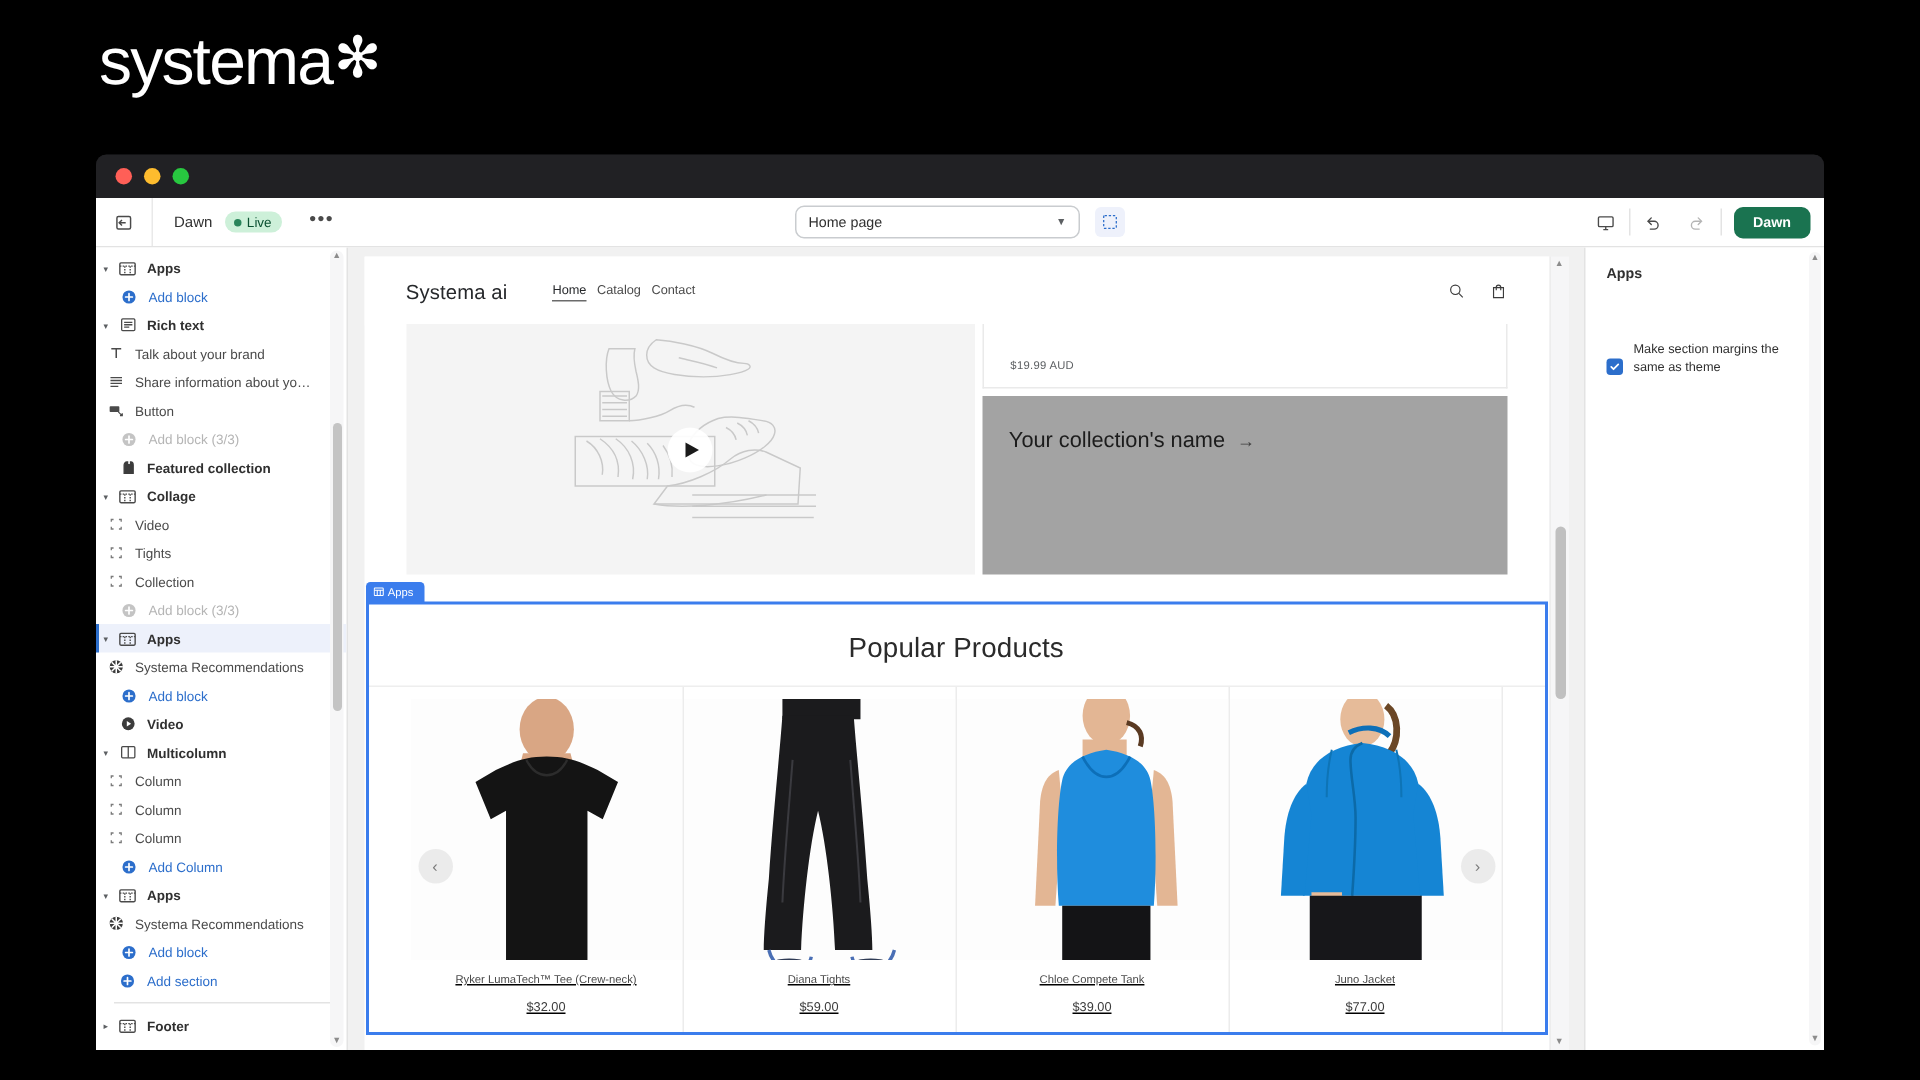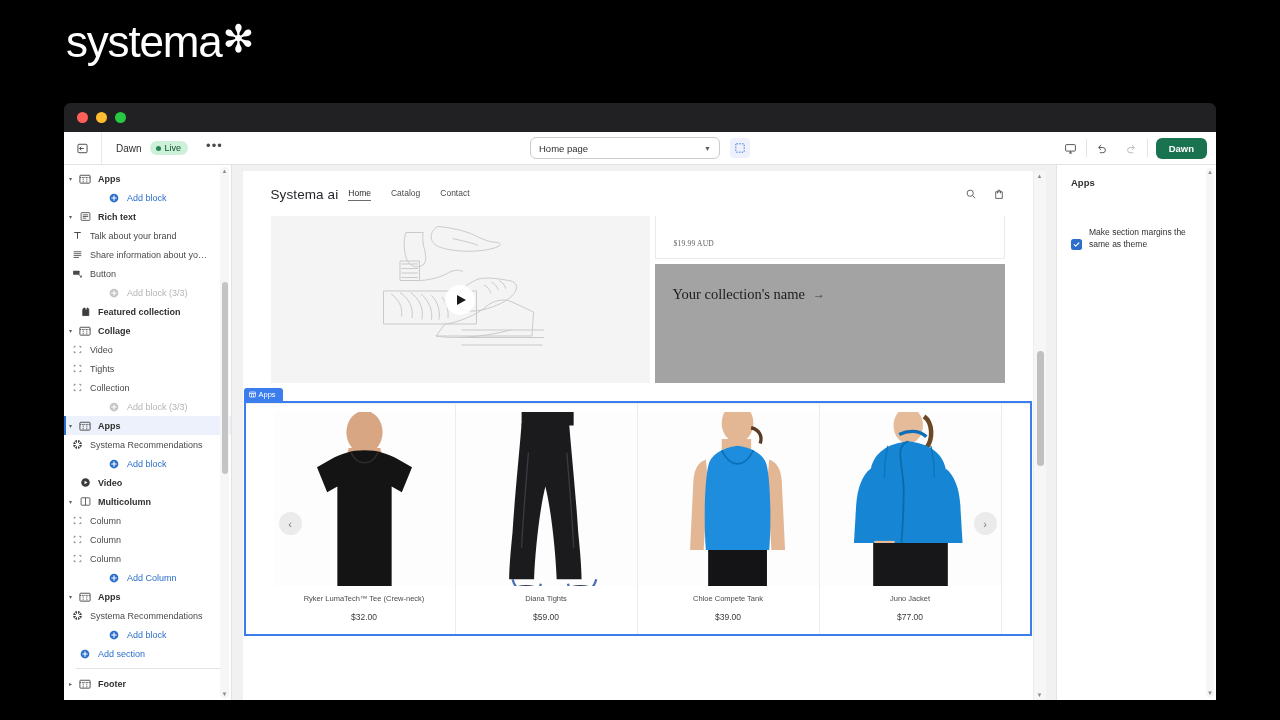--- a/index.html
+++ b/index.html
@@ -114,21 +114,21 @@
     font-size: 6px; color: #5c5f62; flex: none;
   }
   .sb-ico {
     width: 16px; display: flex; align-items: center; justify-content: center;
     flex: none; margin-right: 5px;
   }
   .sb-label { white-space: nowrap; overflow: hidden; text-overflow: ellipsis; }
   .sb-item.section > .sb-label { font-weight: 700; }
   .sb-item.block { padding-left: 5px; }
   .sb-item.block .sb-label { color: #4a4a4a; }
-  .sb-item.add { padding-left: 42px; color: #2c6ecb; }
+  .sb-item.add { padding-left: 14px; color: #2c6ecb; }
   .sb-item.add .sb-label { color: #2c6ecb; }
   .sb-item.add.root { padding-left: 13px; }
   .sb-item.disabled .sb-label { color: #b5b5b5; }
   .sb-sep { height: 1px; background: #e3e3e3; margin: 5px 10px 5px 12px; }
 
   .sb-scrollbar {
     position: absolute; right: 2px; top: 2px; bottom: 2px; width: 9px;
     background: #f6f6f7; border-radius: 5px;
     display: flex; flex-direction: column; align-items: center;
   }
@@ -154,32 +154,31 @@
     background: #c0c0c0; border-radius: 4px;
   }
   .cs-arrow { font-size: 6px; color: #8c8c8c; }
 
   
   .sf-header {
     height: 46px; display: flex; align-items: center; padding: 0 28px;
     background: #fff;
   }
   .sf-logo { font-size: 13.5px; color: #26282b; letter-spacing: .1px; font-family: Liberation Sans, sans-serif; }
-  .sf-nav { display: flex; gap: 20px; margin-left: 10px; }
+  .sf-nav { display: flex; gap: 7px; margin-left: 30px; }
   .sf-nav a {
     font-size: 8.5px; color: #4a4a4a; text-decoration: none; padding-bottom: 2px;
   }
   .sf-nav a.active { border-bottom: 1px solid #6b6b6b; color: #26282b; }
   .sf-actions { margin-left: auto; display: flex; gap: 16px; align-items: center; color: #3c3c3c; }
 
   
   .collage {
     display: flex; gap: 5px; padding: 0 28px; height: 167px;
     margin-top: -1px;
-    font-family: Liberation Serif, serif;
   }
   .collage-video {
     flex: 1.04; background: #f4f4f4; position: relative;
     display: flex; align-items: center; justify-content: center;
     overflow: hidden;
   }
   .play-btn {
     position: absolute; width: 30px; height: 30px; border-radius: 50%;
     background: rgba(255,255,255,.92);
     display: flex; align-items: center; justify-content: center;
@@ -218,21 +217,21 @@
   .popular-title {
     text-align: center; font-size: 18.5px; color: #2b2b2b;
     padding: 18px 0 14px; font-weight: 400; letter-spacing: .1px;
   }
   .products {
     display: flex; position: relative; padding: 0 28px;
     border-top: 1px solid #eeeeee;
   }
   .product {
     flex: 1; border-right: 1px solid #ececec; padding: 8px 0 12px;
-    display: flex; flex-direction: column; align-items: center;
+    display: flex; flex-direction: column; align-items: center; text-decoration: underline;
   }
   .product:last-child { border-right: none; }
   .p-img { width: 100%; height: 174px; position: relative; overflow: hidden; }
   .p-name { font-size: 7.5px; color: #4a4a4a; margin-top: 8px; text-align: center; }
   .p-price { font-size: 8.5px; color: #3c3c3c; margin-top: 9px; }
 
   .carousel-btn {
     position: absolute; top: 108px; width: 23px; height: 23px;
     border-radius: 50%; background: rgba(233,233,233,.93);
     display: flex; align-items: center; justify-content: center;
@@ -657,20 +656,21 @@
           <div class="apps-section">
             <div class="apps-tag">
               <span class="tagico">
                 <svg width="7" height="7" viewBox="0 0 14 14" fill="none" stroke="#fff" stroke-width="1.4">
                   <rect x="1" y="2" width="12" height="10" rx="1"></rect>
                     <path d="M1 5h12M5 5v7M9 5v7"></path>
                 </svg>
               </span>
               <span>Apps</span>
             </div>
+            <div class="popular-title">Popular Products</div>
             <div class="products" id="products">
               <div class="carousel-btn prev">‹</div>
               <div class="product">
                   <div class="p-img">
                     <svg viewBox="0 0 160 174" width="100%" height="100%" preserveAspectRatio="xMidYMid slice">
       <rect width="160" height="174" fill="#fdfdfd"></rect>
       <ellipse cx="80" cy="28" rx="16" ry="19" fill="#d9a684"></ellipse>
       <path d="M66 42h28l2 8H64z" fill="#d9a684"></path>
       <path d="M80 44c-12 0-20 3-30 8l-12 7 9 22 9-5v88h48V76l9 5 9-22-12-7c-10-5-18-8-30-8z" fill="#141414"></path>
       <path d="M68 46c3 6 7 9 12 9s9-3 12-9" fill="none" stroke="#2c2c2c" stroke-width="1.4"></path>

